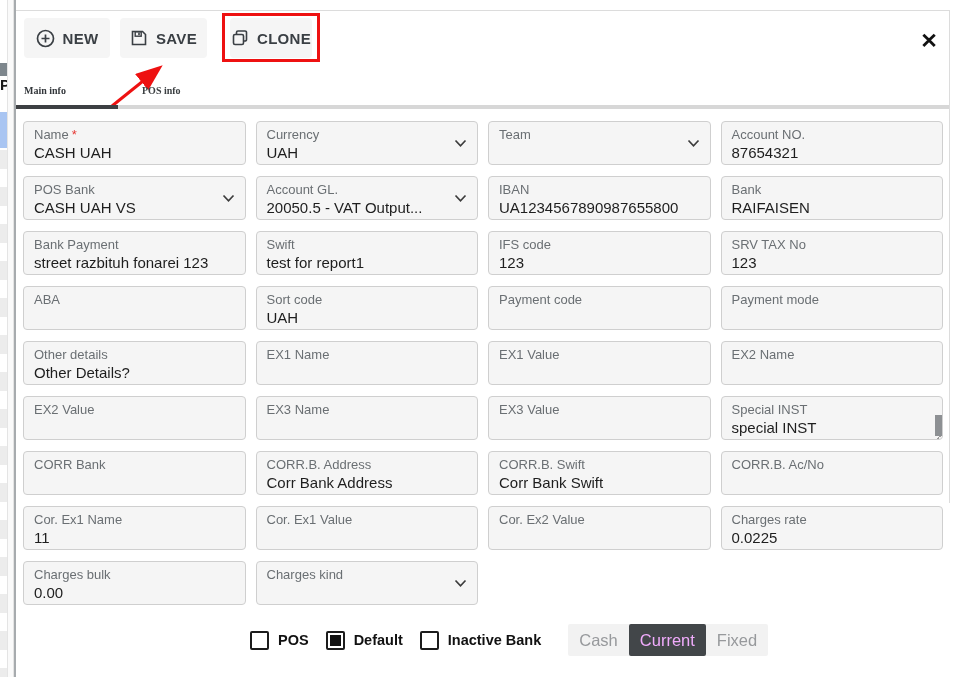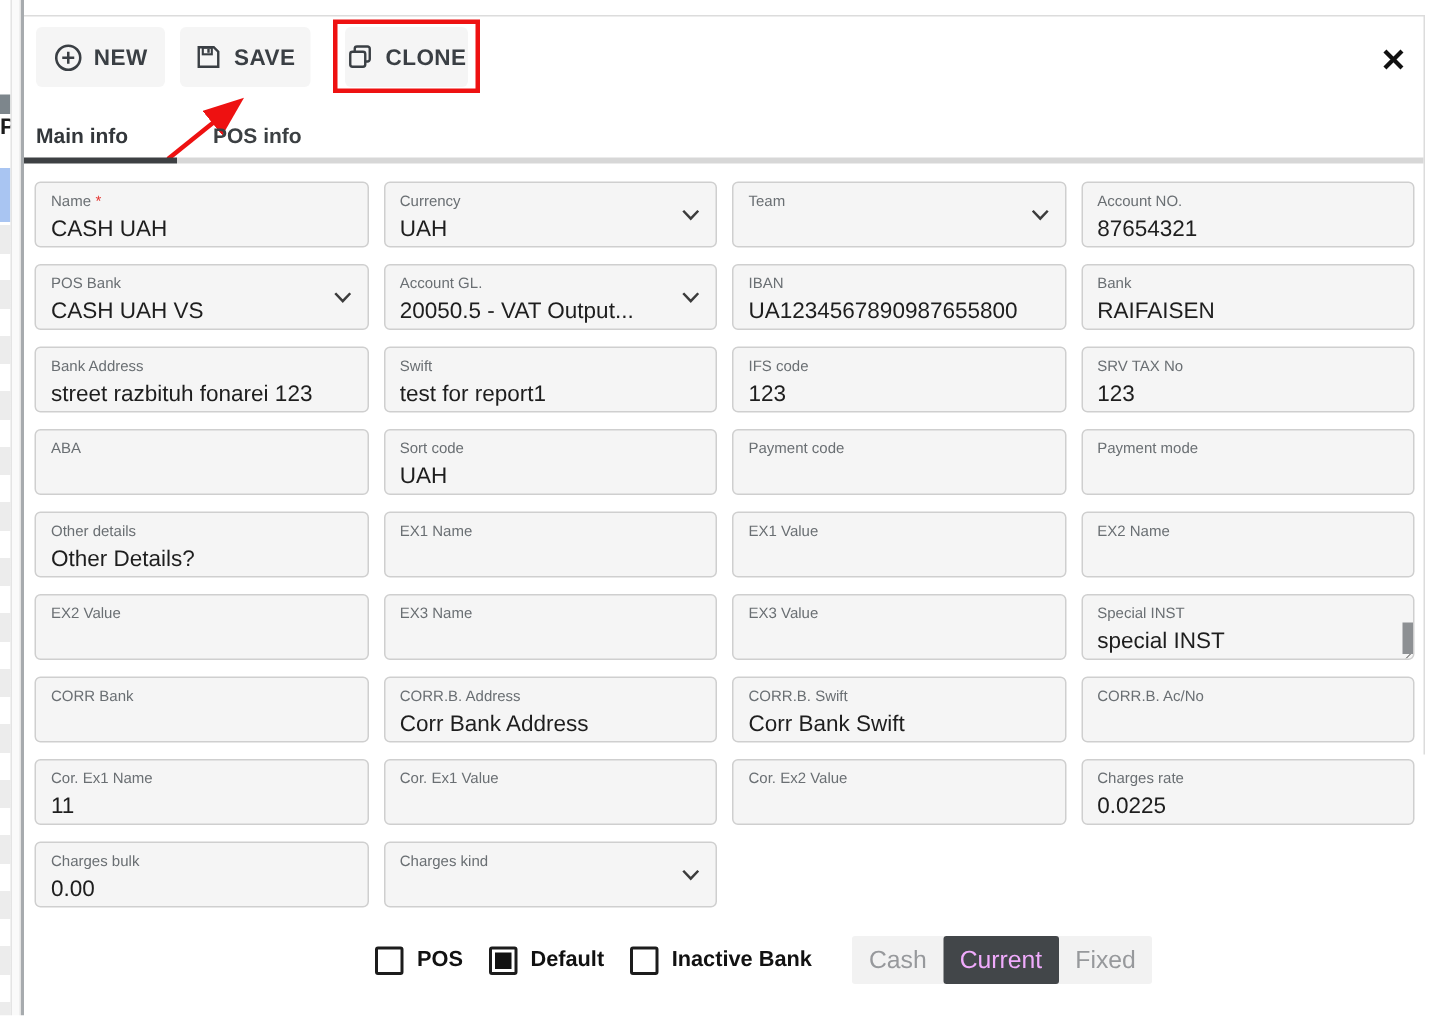--- a/index.html
+++ b/index.html
@@ -35,32 +35,32 @@
   .redbox{position:absolute;left:206px;top:2px;width:98px;height:49px;
     border:3px solid var(--accent-red);box-sizing:border-box;pointer-events:none;}
   .closex{position:absolute;right:6px;top:16px;width:28px;height:28px;border:none;background:transparent;
     font-size:21px;font-weight:bold;color:#111;line-height:28px;text-align:center;padding:0;cursor:pointer;}
 
   
   .arrow-svg{position:absolute;left:72px;top:42px;pointer-events:none;}
 
   
   .tab{position:absolute;top:66px;height:26px;background:transparent;border:none;padding:0;
-    font-family:Liberation Sans, sans-serif;font-size:14px;font-weight:bold;color:#33373b;cursor:pointer;}
+    font-family:Liberation Serif, serif;font-size:10px;font-weight:bold;color:#33373b;cursor:pointer;}
   .tab-main{left:8px;}
   .tab-pos{left:126px;color:#3c4043;}
   .underline-dark{position:absolute;left:0;top:94px;width:102px;height:4px;background:var(--underline);}
   .underline-gray{position:absolute;left:102px;top:94px;right:0;height:4px;background:#d7d7d7;}
 
   
   .grid{position:absolute;left:7px;top:110px;width:920px;
     display:grid;grid-template-columns:repeat(4,1fr);column-gap:10px;row-gap:11px;grid-auto-rows:44px;}
   .field{position:relative;background:#f5f5f5;border:1px solid #cfcfcf;border-radius:4px;
     box-sizing:border-box;padding:5px 10px 0 10px;overflow:hidden;cursor:text;}
-  .flabel{font-size:10px;color:#6a6f73;line-height:15px;white-space:nowrap;}
+  .flabel{font-size:13px;color:#6a6f73;line-height:15px;white-space:nowrap;}
   .req{color:#e53935;margin-left:3px;}
   .fvalue{font-size:15px;color:#1e1e1e;line-height:19px;margin-top:1px;white-space:nowrap;}
   .chev{position:absolute;right:10px;top:50%;margin-top:-4px;line-height:0;}
   .sbar{position:absolute;right:0;bottom:3px;width:7px;height:21px;background:#8d9093;}
   .rcorner{position:absolute;right:0;bottom:0;width:7px;height:3px;
     background:linear-gradient(135deg,transparent 45%,#9a9a9a 45%,#9a9a9a 60%,transparent 60%);}
 
   
   .footer{position:absolute;left:234px;top:612px;height:34px;display:flex;align-items:center;}
   .cbgroup{display:flex;align-items:center;margin-right:13px;cursor:pointer;}
@@ -175,21 +175,21 @@
       </div>
       <div class="field">
         <div class="flabel"><span>IBAN</span></div>
         <div class="fvalue">UA1234567890987655800</div>
       </div>
       <div class="field">
         <div class="flabel"><span>Bank</span></div>
         <div class="fvalue">RAIFAISEN</div>
       </div>
       <div class="field">
-        <div class="flabel"><span>Bank Address</span></div>
+        <div class="flabel"><span>Bank Payment</span></div>
         <div class="fvalue">street razbituh fonarei 123</div>
       </div>
       <div class="field">
         <div class="flabel"><span>Swift</span></div>
         <div class="fvalue">test for report1</div>
       </div>
       <div class="field">
         <div class="flabel"><span>IFS code</span></div>
         <div class="fvalue">123</div>
       </div>

